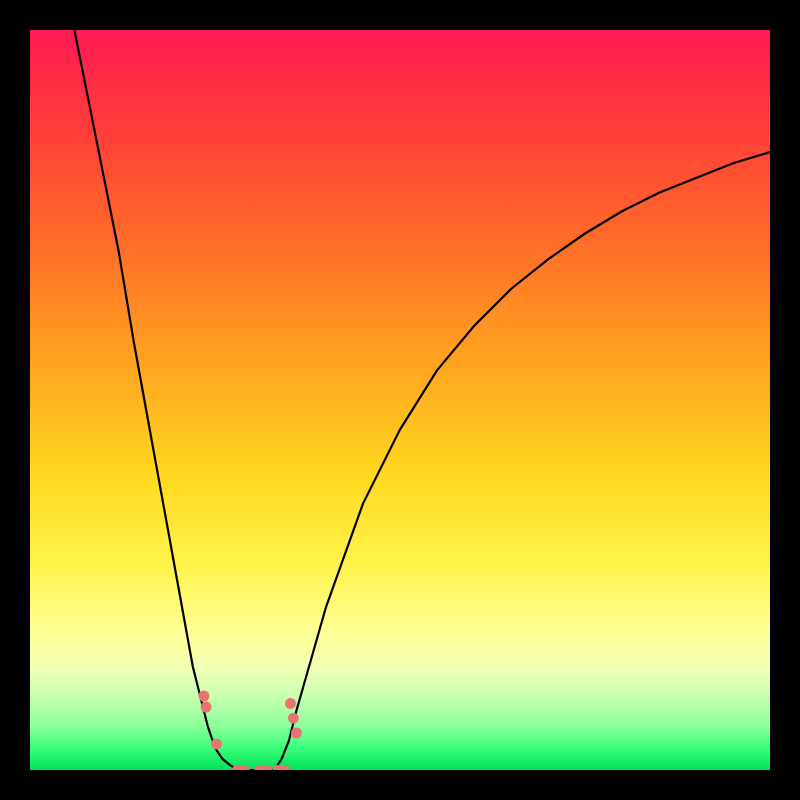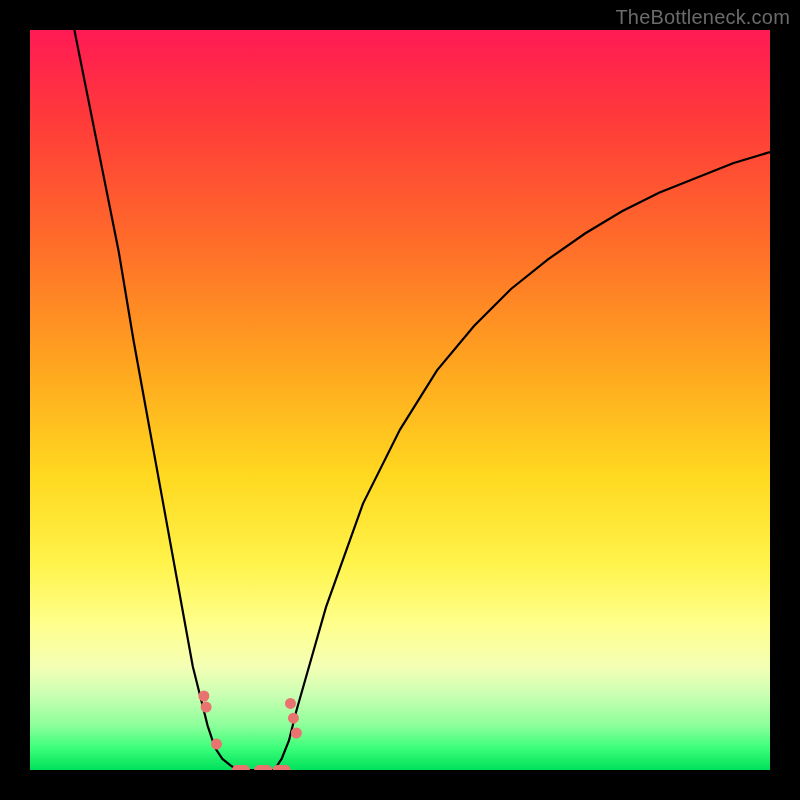--- a/index.html
+++ b/index.html
@@ -63,21 +63,20 @@
     fill: #e9736f;
   }
   .capsule {
     fill: #e9736f;
   }
 </style>
 </head>
 <body>
 
 <div class="chart-container">
-  <div class="watermark">TheBottleneck.com</div>
   <div class="plot-area">
     <svg class="curves" viewBox="0 0 740 740" preserveAspectRatio="none">
       <g id="curve-group">
           <path d="M44.40 0.00 L59.20 74.00 L74.00 148.00 L88.80 222.00 L103.60 310.80 L118.40 392.20 L133.20 473.60 L148.00 555.00 L162.80 636.40 L170.20 666.00 L177.60 695.60 L185.00 717.80 L192.40 728.90 L199.80 734.82 L207.20 740.00 " class="curve"></path>
           <path d="M244.20 740.00 L251.60 728.90 L259.00 710.40 L266.40 680.80 L281.20 629.00 L296.00 577.20 L333.00 473.60 L370.00 399.60 L407.00 340.40 L444.00 296.00 L481.00 259.00 L518.00 229.40 L555.00 203.50 L592.00 181.30 L629.00 162.80 L666.00 148.00 L703.00 133.20 L740.00 122.10 " class="curve"></path>
           <path d="M207.20 740.00 L244.20 740.00" class="curve"></path>
         </g>
       <g id="marker-group">
           <circle cx="173.90" cy="666.00" r="5.5" class="marker"></circle>
           <circle cx="176.12" cy="677.10" r="5.5" class="marker"></circle>

